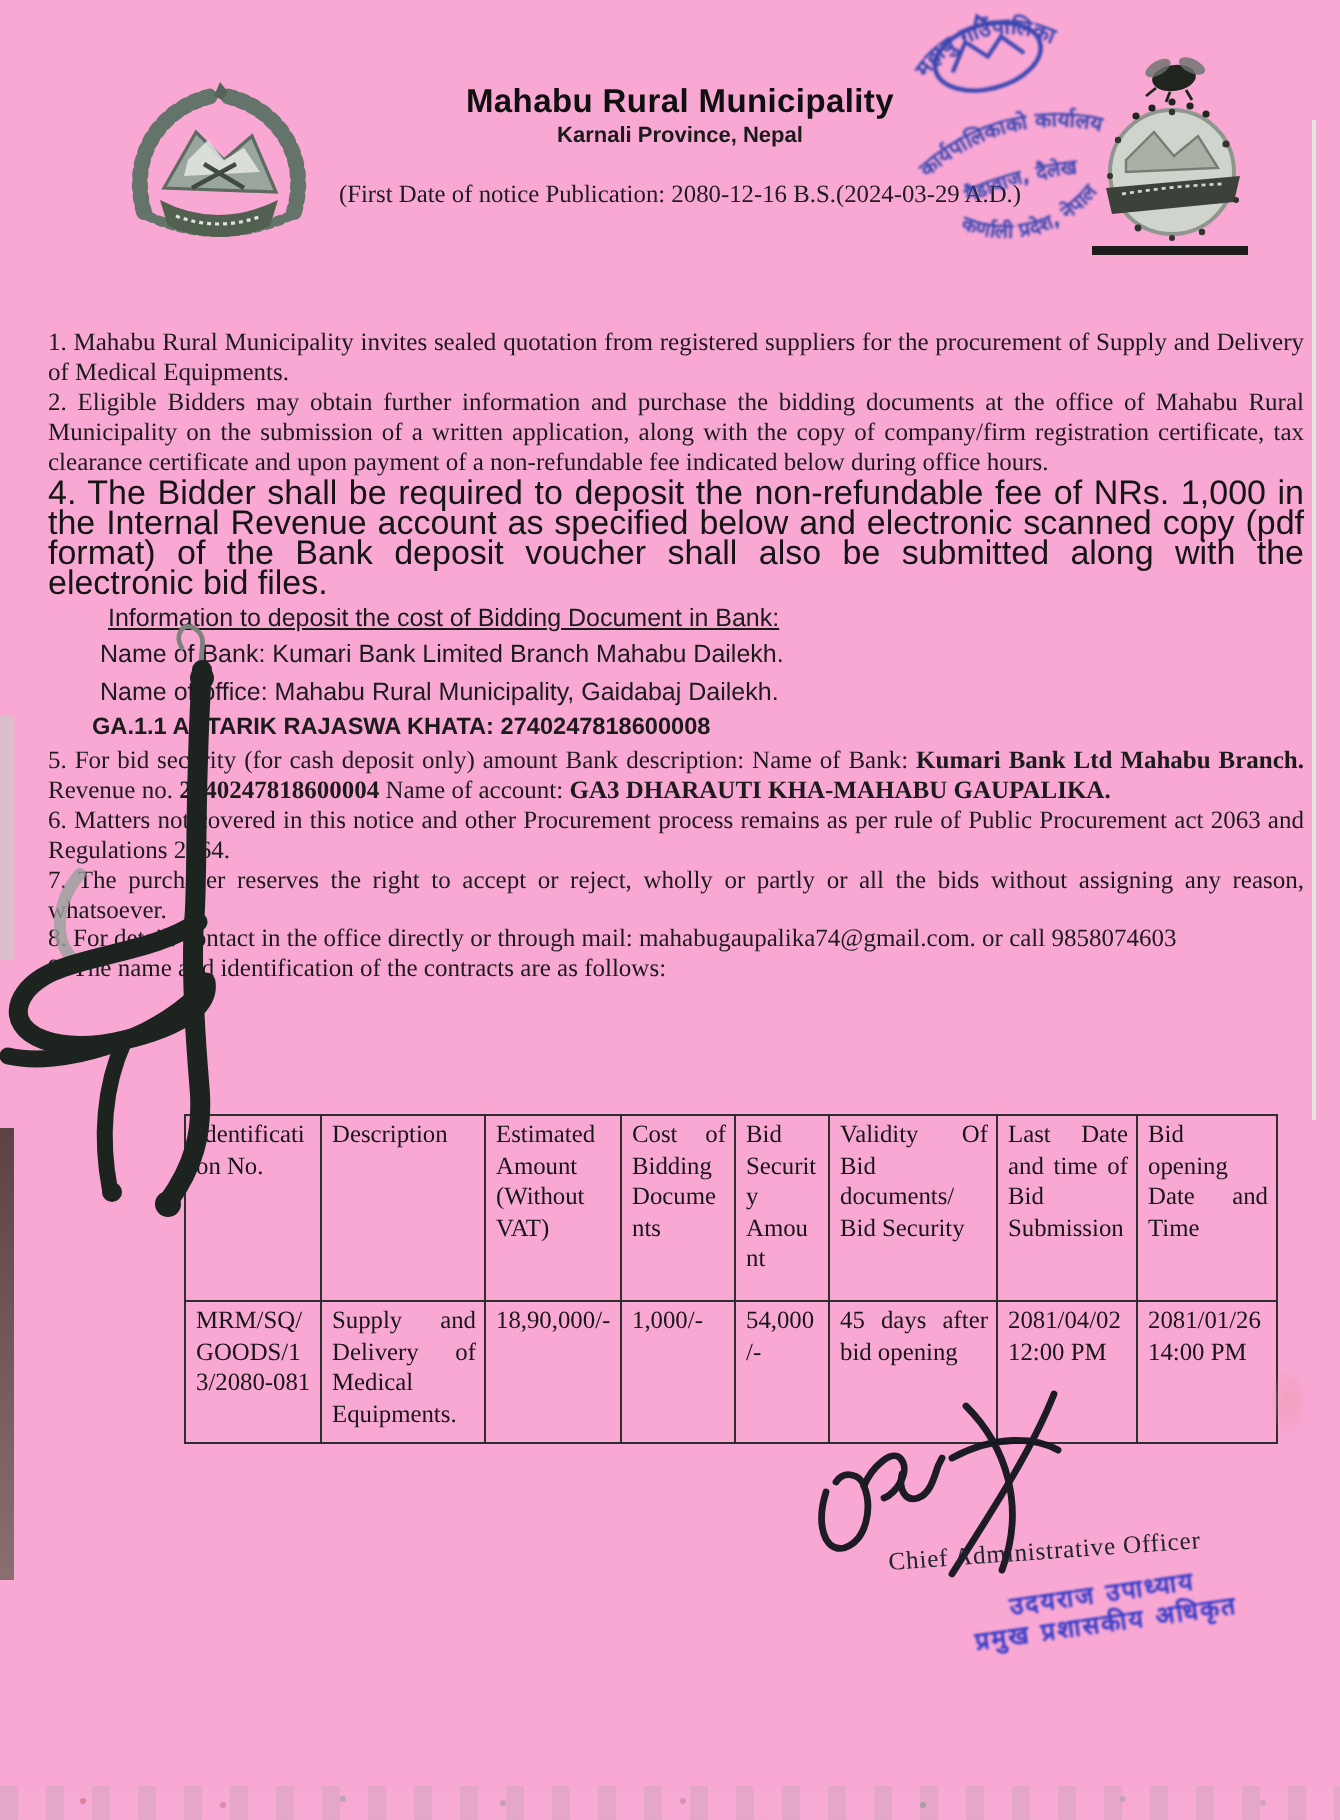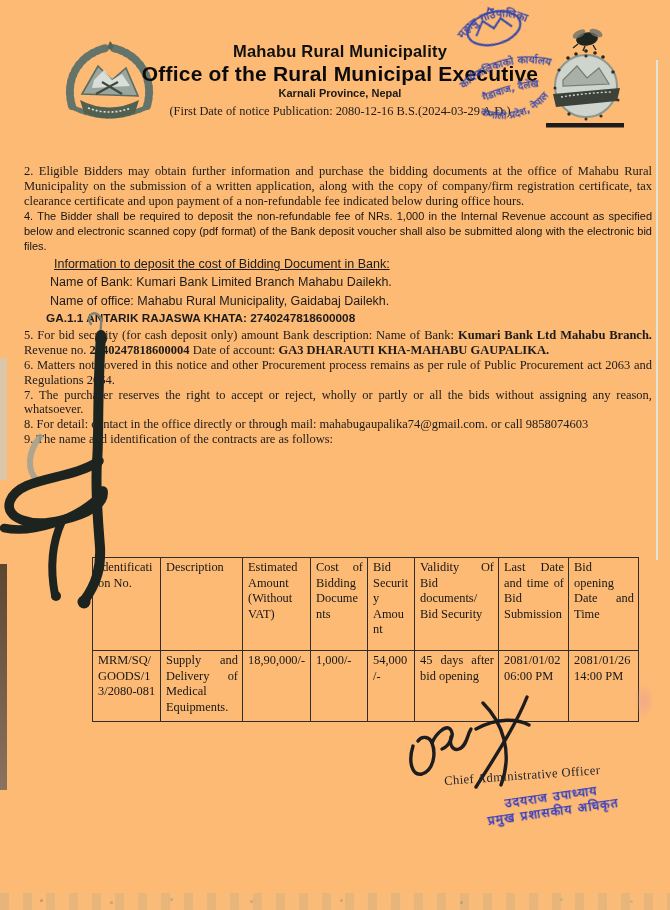--- a/index.html
+++ b/index.html
@@ -1,32 +1,32 @@
 <!DOCTYPE html>
 <html><head>
 <meta charset="utf-8">
 <style>
   html,body{margin:0;padding:0;background:#e9e9e6;}
   .page{
     position:relative;width:670px;height:910px;margin:0 auto;
-    background:#fdba74;overflow:hidden;
+    background:#f9a8d4;overflow:hidden;
     font-family:"Liberation Serif",serif;color:#181818;
   }
   
   .hdr{position:absolute;left:128px;top:42px;width:424px;text-align:center;}
   .hdr .muni{font-family:"Liberation Sans",sans-serif;font-weight:bold;font-size:16.5px;color:#101010;letter-spacing:.2px;}
   .hdr .office{font-family:"Liberation Sans",sans-serif;font-weight:bold;font-size:21px;color:#0c0c0c;margin-top:1px;letter-spacing:.2px;}
   .hdr .addr,.hdr .prov{font-family:"Liberation Sans",sans-serif;font-weight:bold;font-size:11px;color:#1a1a1a;margin-top:1px;}
   .hdr .ttl{font-family:"Liberation Serif",serif;font-weight:bold;font-size:17.5px;color:#101010;margin-top:3px;}
-  .hdr .pub{font-size:12.4px;margin-top:5px;color:#1c1c1c;}
+  .hdr .pub{font-size:12.4px;margin-top:16px;color:#1c1c1c;}
   
   .bodytext{position:absolute;left:24px;top:164px;width:628px;text-align:justify;}
   .bodytext p{margin:0;font-size:12.5px;line-height:14.9px;color:#1b1b1b;}
   .sansline{font-family:"Liberation Sans",sans-serif;font-size:12.2px;line-height:15px;color:#151515;}
-  p.p4{font-family:"Liberation Sans",sans-serif;font-size:11px;line-height:15.2px;color:#151515;}
+  p.p4{font-family:"Liberation Sans",sans-serif;font-size:17px;line-height:15.2px;color:#151515;}
   .info-head{margin:3px 0 3px 30px !important;text-decoration:underline;}
   .bank-line{margin:3px 0 0 26px !important;}
   .office-line{margin:4px 0 1px 26px !important;}
   .ga-line{margin:2px 0 2px 22px !important;font-weight:bold;font-size:11.8px !important;}
   .b{font-weight:bold;}
   
   table.ctable{
     position:absolute;left:92px;top:557px;width:546px;border-collapse:collapse;table-layout:fixed;
     font-family:"Liberation Serif",serif;font-size:12.4px;color:#161616;
   }
@@ -75,21 +75,20 @@
     <path d="M55,12 l3,-7 l4,5 l-3,4 Z" fill="#55645a"></path>
     <path d="M30,58 L46,30 L60,44 L74,32 L86,60 Z" fill="#9aa69d" stroke="#5c6a60" stroke-width="1.6"></path>
     <path d="M42,44 L52,34 L60,44 L70,38 L78,50 L40,52 Z" fill="#e8ece8" opacity=".8"></path>
     <path d="M44,58 L66,46 M50,46 L70,58" stroke="#3e4a42" stroke-width="2.2"></path>
     <path d="M28,64 q29,15 59,0 l-4,13 q-26,11 -51,0 Z" fill="#52604f"></path>
     <path d="M36,72 q21,8 43,0" stroke="#dfe4de" stroke-width="1.6" fill="none" stroke-dasharray="2 2"></path>
   </svg>
 
   <div class="hdr">
     <div class="muni">Mahabu Rural Municipality</div>
-    <div class="office">Office of the Rural Municipal Executive</div>
     <div class="prov">Karnali Province, Nepal</div>
     <div class="pub">(First Date of notice Publication: 2080-12-16 B.S.(2024-03-29 A.D.)</div>
   </div>
 
   <svg class="round-stamp" width="135" height="132" viewBox="0 0 135 132">
     <defs>
       <path id="arc1" d="M18,66 A49,49 0 0 1 116,66"></path>
       <path id="arc2" d="M15,82 A95,95 0 0 1 119,82"></path>
       <path id="arc3" d="M28,97 A180,180 0 0 1 106,97"></path>
       <path id="arc4" d="M20,94 A57,57 0 0 0 114,94"></path>
@@ -135,27 +134,28 @@
     <g>
       <ellipse cx="44" cy="17" rx="11" ry="6.5" fill="#1f241f" transform="rotate(-8 44 17)"></ellipse>
       <ellipse cx="36" cy="12" rx="7" ry="3.5" fill="#6a706a" opacity=".8" transform="rotate(-30 36 12)"></ellipse>
       <ellipse cx="53" cy="11" rx="7" ry="3.5" fill="#6a706a" opacity=".8" transform="rotate(25 53 11)"></ellipse>
       <path d="M35,22 l-5,4 M42,24 l-2,5 M50,23 l3,5" stroke="#1f241f" stroke-width="1.4" fill="none"></path>
     </g>
     <rect x="3" y="101" width="78" height="4.5" fill="#1c1c1c"></rect>
   </svg>
 
   <div class="bodytext">
+    <p>1. Mahabu Rural Municipality invites sealed quotation from registered suppliers for the procurement of Supply and Delivery of Medical Equipments.</p>
     <p>2. Eligible Bidders may obtain further information and purchase the bidding documents at the office of Mahabu Rural Municipality on the submission of a written application, along with the copy of company/firm registration certificate, tax clearance certificate and upon payment of a non-refundable fee indicated below during office hours.</p>
     <p class="p4">4. The Bidder shall be required to deposit the non-refundable fee of NRs. 1,000 in the Internal Revenue account as specified below and electronic scanned copy (pdf format) of the Bank deposit voucher shall also be submitted along with the electronic bid files.</p>
     <p class="sansline info-head">Information to deposit the cost of Bidding Document in Bank:</p>
     <p class="sansline bank-line">Name of Bank: Kumari Bank Limited Branch Mahabu Dailekh.</p>
     <p class="sansline office-line">Name of office: Mahabu Rural Municipality, Gaidabaj Dailekh.</p>
     <p class="sansline ga-line">GA.1.1 ANTARIK RAJASWA KHATA: 2740247818600008</p>
-    <p><span>5. For bid security (for cash deposit only) amount Bank description: Name of Bank: </span><span class="b">Kumari Bank Ltd Mahabu Branch.</span><span> Revenue no. </span><span class="b">2740247818600004</span><span> Date of account: </span><span class="b">GA3 DHARAUTI KHA-MAHABU GAUPALIKA.</span></p>
+    <p><span>5. For bid security (for cash deposit only) amount Bank description: Name of Bank: </span><span class="b">Kumari Bank Ltd Mahabu Branch.</span><span> Revenue no. </span><span class="b">2740247818600004</span><span> Name of account: </span><span class="b">GA3 DHARAUTI KHA-MAHABU GAUPALIKA.</span></p>
     <p>6. Matters not covered in this notice and other Procurement process remains as per rule of Public Procurement act 2063 and Regulations 2064.</p>
     <p>7. The purchaser reserves the right to accept or reject, wholly or partly or all the bids without assigning any reason, whatsoever.</p>
     <p>8. For detail: contact in the office directly or through mail: mahabugaupalika74@gmail.com. or call 9858074603</p>
     <p>9. The name and identification of the contracts are as follows:</p>
   </div>
 
   <table class="ctable">
     <colgroup>
       <col style="width:68px">
         <col style="width:82px">
@@ -179,21 +179,21 @@
       </tr>
     </thead>
     <tbody>
       <tr>
         <td>MRM/SQ/GOODS/13/2080-081</td>
         <td>Supply and Delivery of Medical Equipments.</td>
         <td>18,90,000/-</td>
         <td>1,000/-</td>
         <td>54,000/-</td>
         <td>45 days after bid opening</td>
-        <td>2081/01/02 06:00 PM</td>
+        <td>2081/04/02 12:00 PM</td>
         <td>2081/01/26 14:00 PM</td>
       </tr>
     </tbody>
   </table>
 
   <svg class="cord" width="130" height="330" viewBox="0 0 130 330">
     <g fill="none" stroke-linecap="round">
       <path d="M101,40 C99,30 105,24 97,19 C91,16 87,23 91,29" stroke="#7d837c" stroke-width="2.4"></path>
       <circle cx="101" cy="44" r="6" fill="#1d2420"></circle>
       <path d="M101,40 C97,100 99,150 97,166 C95,198 99,238 100,252 C101,272 97,288 84,306" stroke="#1d2420" stroke-width="10"></path>

